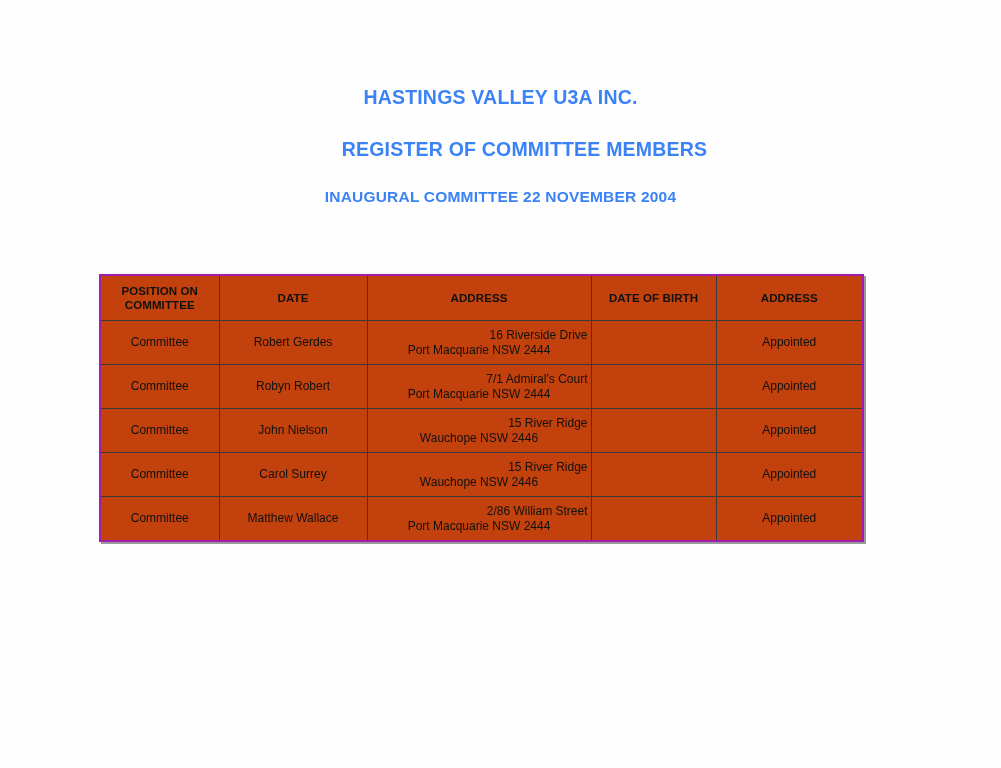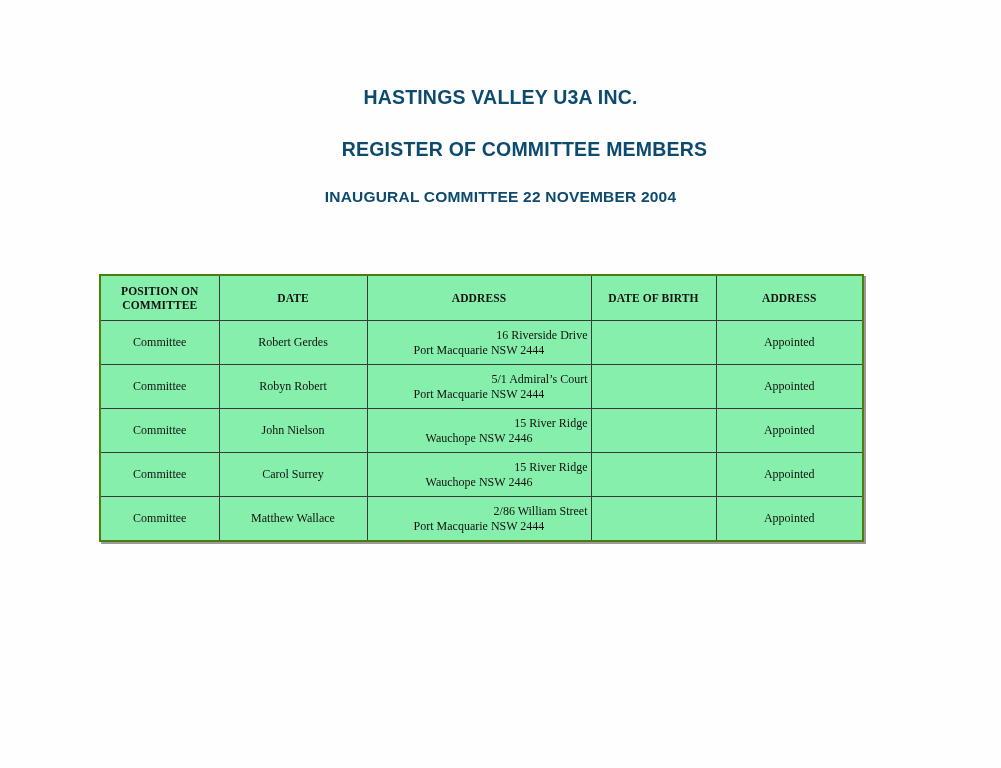--- a/index.html
+++ b/index.html
@@ -27,21 +27,21 @@
   .titles {
     position: absolute;
     top: 86px;
     left: 0;
     width: 1001px;
     text-align: center;
   }
   .title-line {
     font-weight: bold;
     letter-spacing: 0.2px;
-    color: #0c4a6e;
+    color: #3b82f6;
   }
   .title-1 {
     font-size: 19.5px;
     line-height: 22px;
   }
   .title-2 {
     font-size: 19.5px;
     line-height: 22px;
     margin-top: 30px;
     margin-left: 48px;
@@ -57,24 +57,23 @@
     position: absolute;
     left: 99px;
     top: 274px;
     width: 765px;
   }
   table.register {
     border-collapse: collapse;
     width: 763px;
     table-layout: fixed;
     
-    border: 2px solid #4d7c0f;
+    border: 2px solid #a21caf;
     box-shadow: 2px 2px 0 0 #9a9a9a;
-    background: #86efac;
-    font-family: Liberation Serif, serif;
+    background: #c2410c;
   }
   table.register col.c-position { width: 119px; }
   table.register col.c-name     { width: 148px; }
   table.register col.c-address  { width: 224px; }
   table.register col.c-dob      { width: 125px; }
   table.register col.c-action   { width: 147px; }
 
   table.register th,
   table.register td {
     border: 1px solid #3a3a3a;
@@ -143,21 +142,21 @@
             <span class="addr-line-2">Port Macquarie  NSW  2444</span>
           </td>
           <td class="cell-empty"></td>
           <td>Appointed</td>
         </tr>
 
         <tr>
           <td>Committee</td>
           <td>Robyn Robert</td>
           <td>
-            <span class="addr-line-1">5/1 Admiral’s Court</span>
+            <span class="addr-line-1">7/1 Admiral’s Court</span>
             <span class="addr-line-2">Port Macquarie  NSW  2444</span>
           </td>
           <td class="cell-empty"></td>
           <td>Appointed</td>
         </tr>
 
         <tr>
           <td>Committee</td>
           <td>John Nielson</td>
           <td>

